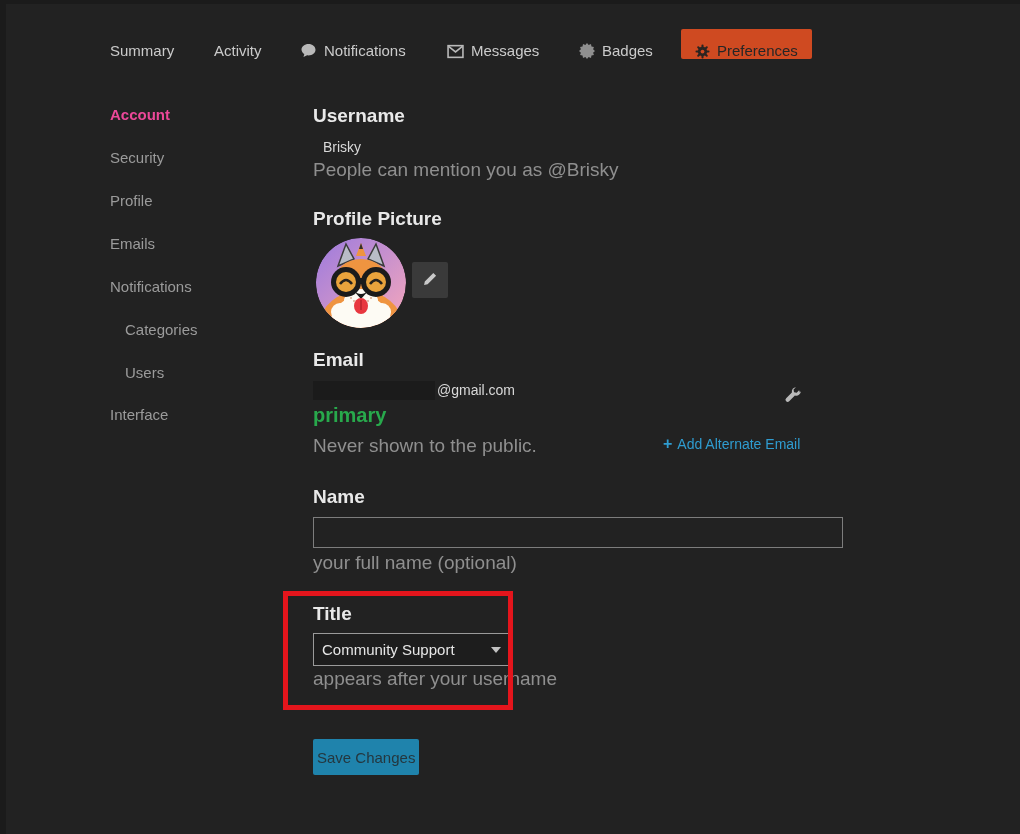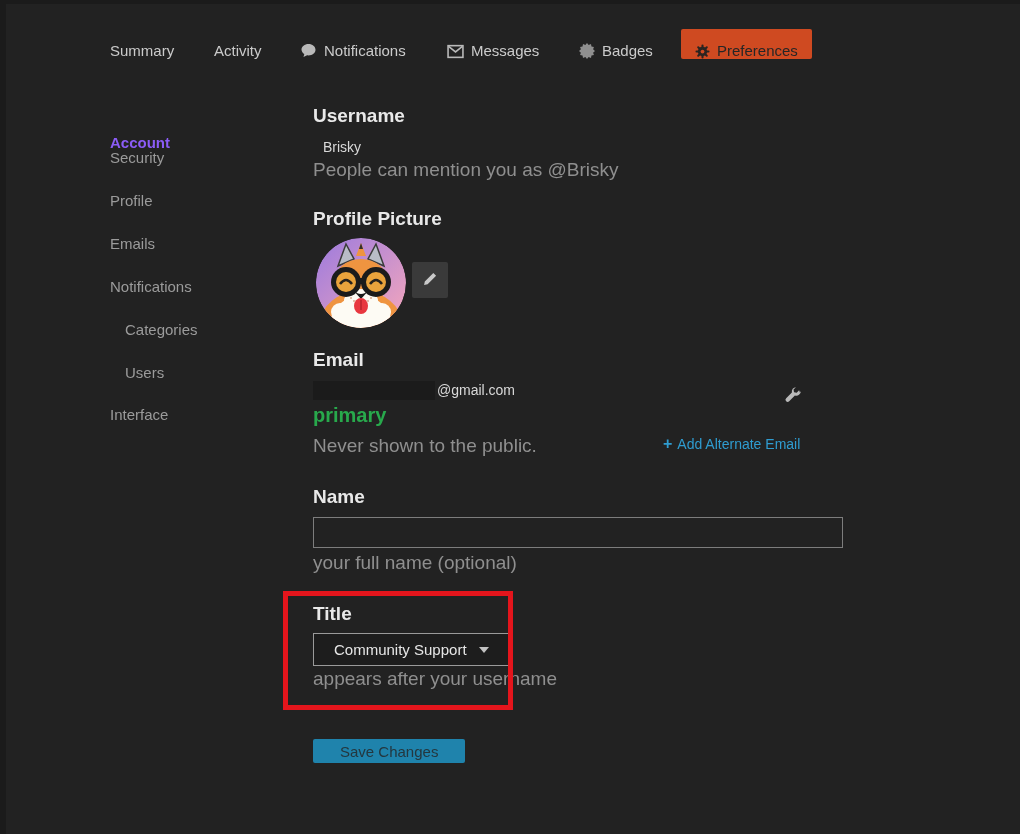--- a/index.html
+++ b/index.html
@@ -8,46 +8,46 @@
     font-family:"Liberation Sans","DejaVu Sans",sans-serif;overflow:hidden;
     border-left:6px solid #1b1b1b;border-top:4px solid #1b1b1b;box-sizing:border-box;
   }
   
   .nav-tab{position:absolute;top:25px;height:30px;display:flex;align-items:flex-end;gap:7px;
     color:#cbcbcb;font-size:15px;cursor:pointer;white-space:nowrap;}
   .nav-tab svg{display:block;}
   .nav-tab.active{background:#cf4a21;color:#262626;padding:0 14px;border-radius:2px;}
   
   .side-item{position:absolute;left:104px;font-size:15px;color:#9b9b9b;cursor:pointer;white-space:nowrap;}
-  .side-item.active{color:#8b5cf6;font-weight:bold;margin-top:28px;}
+  .side-item.active{color:#ec4899;font-weight:bold;}
   .side-item.indent{left:119px;}
   
   .main{position:absolute;left:307px;top:0;width:530px;height:834px;}
   .h2{position:absolute;left:0;margin:0;font-size:19px;font-weight:bold;color:#e9e9e9;line-height:22px;}
   .val{position:absolute;left:10px;font-size:14px;color:#d9d9d9;line-height:17px;}
   .hint{position:absolute;left:0;font-size:19px;color:#8f8f8f;line-height:16px;}
   .avatar{position:absolute;left:3px;top:234px;width:90px;height:90px;border-radius:50%;overflow:hidden;}
   .edit-btn{position:absolute;left:99px;top:258px;width:36px;height:36px;background:#3a3a3a;
     border:none;border-radius:2px;display:flex;align-items:center;justify-content:center;cursor:pointer;}
   .redact{position:absolute;left:0;top:377px;width:122px;height:19px;background:#1b1b1b;}
   .badge-primary{position:absolute;left:0;top:400px;font-size:20px;font-weight:bold;color:#28a94c;}
   .wrench-btn{position:absolute;left:471px;top:382px;background:none;border:none;padding:0;cursor:pointer;}
   .add-link{position:absolute;left:350px;top:432px;font-size:14px;color:#2f9cd0;cursor:pointer;
     display:flex;align-items:center;gap:5px;white-space:nowrap;}
   .add-link .plus{font-weight:bold;font-size:16px;line-height:14px;}
   .name-input{position:absolute;left:0;top:513px;width:530px;height:31px;box-sizing:border-box;
     background:transparent;border:1px solid #7d7d7d;color:#ddd;font-size:14px;padding:0 8px;
     font-family:"Liberation Sans","DejaVu Sans",sans-serif;}
   .dropdown{position:absolute;left:0;top:629px;width:197px;height:33px;box-sizing:border-box;
     background:#1d1d1d;border:1px solid #9a9a9a;display:flex;align-items:center;
-    justify-content:space-between;padding:0 20px;cursor:pointer;}
+    justify-content:space-between;padding:0 8px;cursor:pointer;}
   .dropdown .dd-label{font-size:15px;color:#e6e6e6;}
   .caret{width:0;height:0;border-left:5px solid transparent;border-right:5px solid transparent;
     border-top:6px solid #c2c2c2;}
-  .save-btn{position:absolute;left:0;top:735px;height:24px;padding:0 27px;background:#1f83ac;
+  .save-btn{position:absolute;left:0;top:735px;height:36px;padding:0 4px;background:#1f83ac;
     border:none;border-radius:2px;color:#24373f;font-size:15px;cursor:pointer;
     font-family:"Liberation Sans","DejaVu Sans",sans-serif;}
   .annotation{position:absolute;left:277px;top:587px;width:230px;height:119px;
     border:5px solid #e4151c;box-sizing:border-box;pointer-events:none;}
 </style>
 </head>
 <body>
 
 <div class="page">
 

